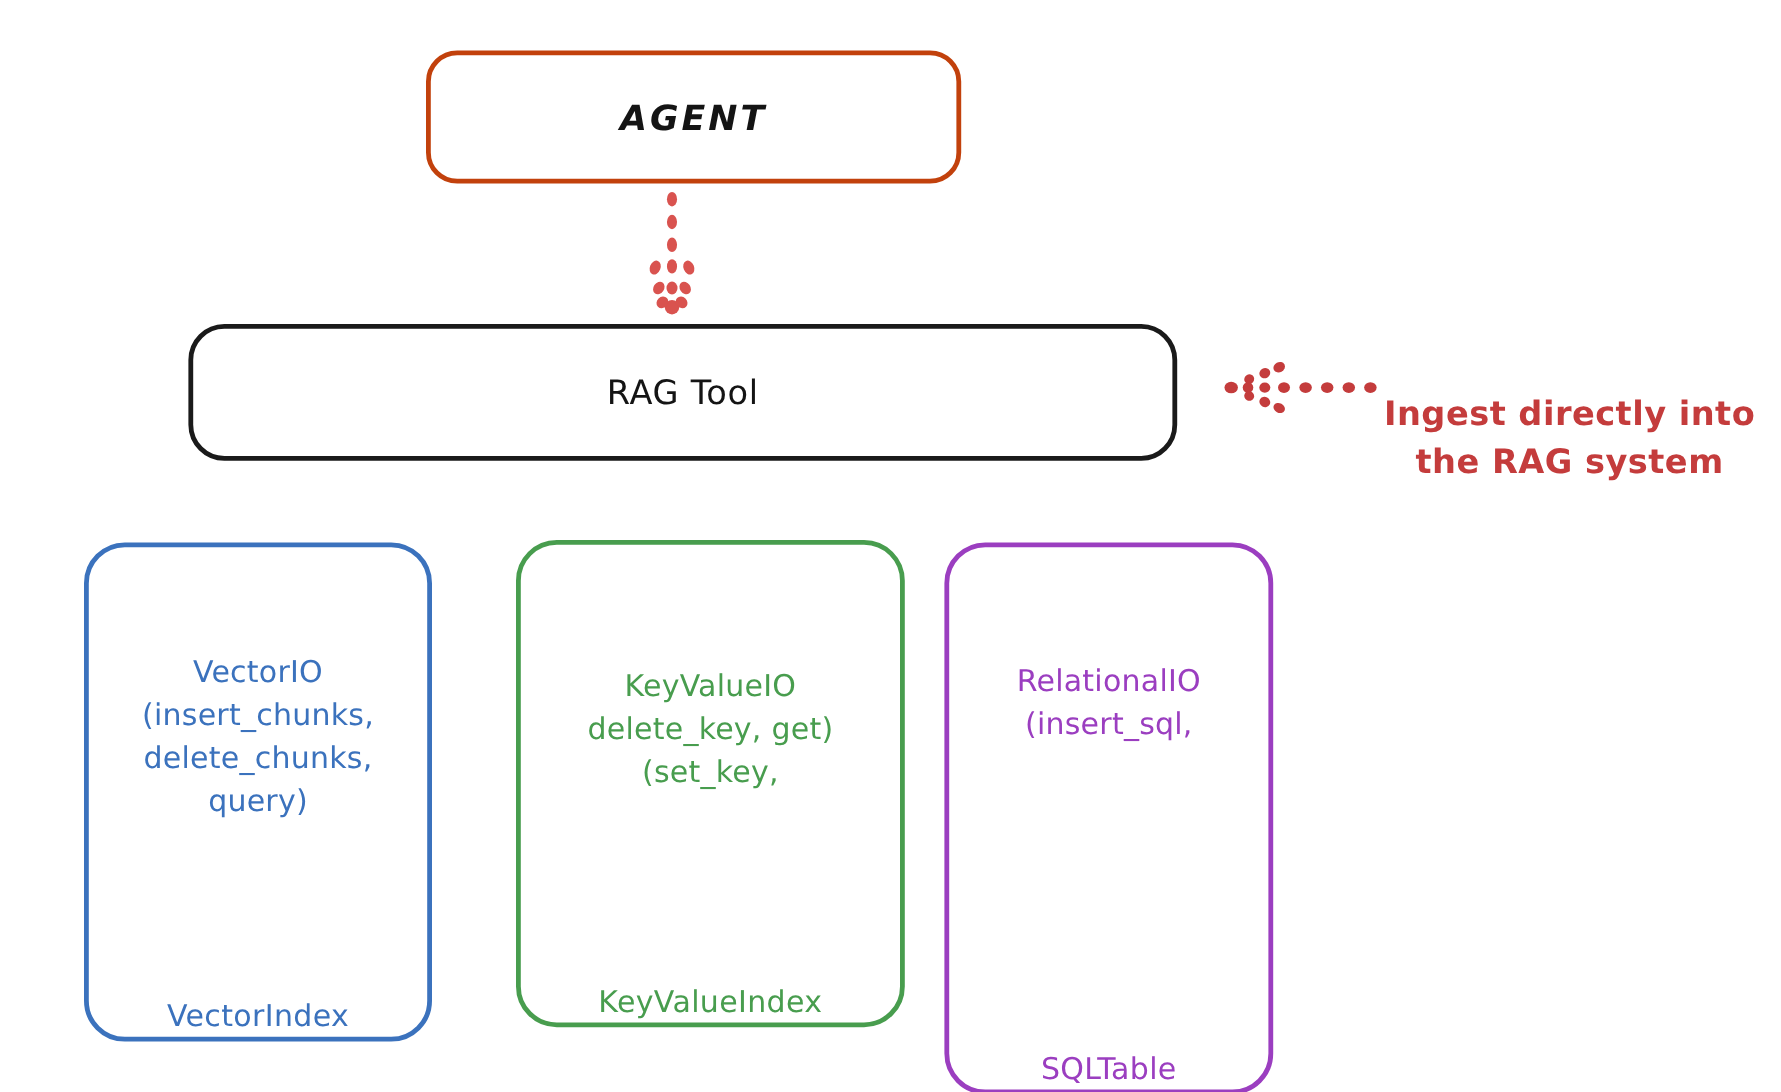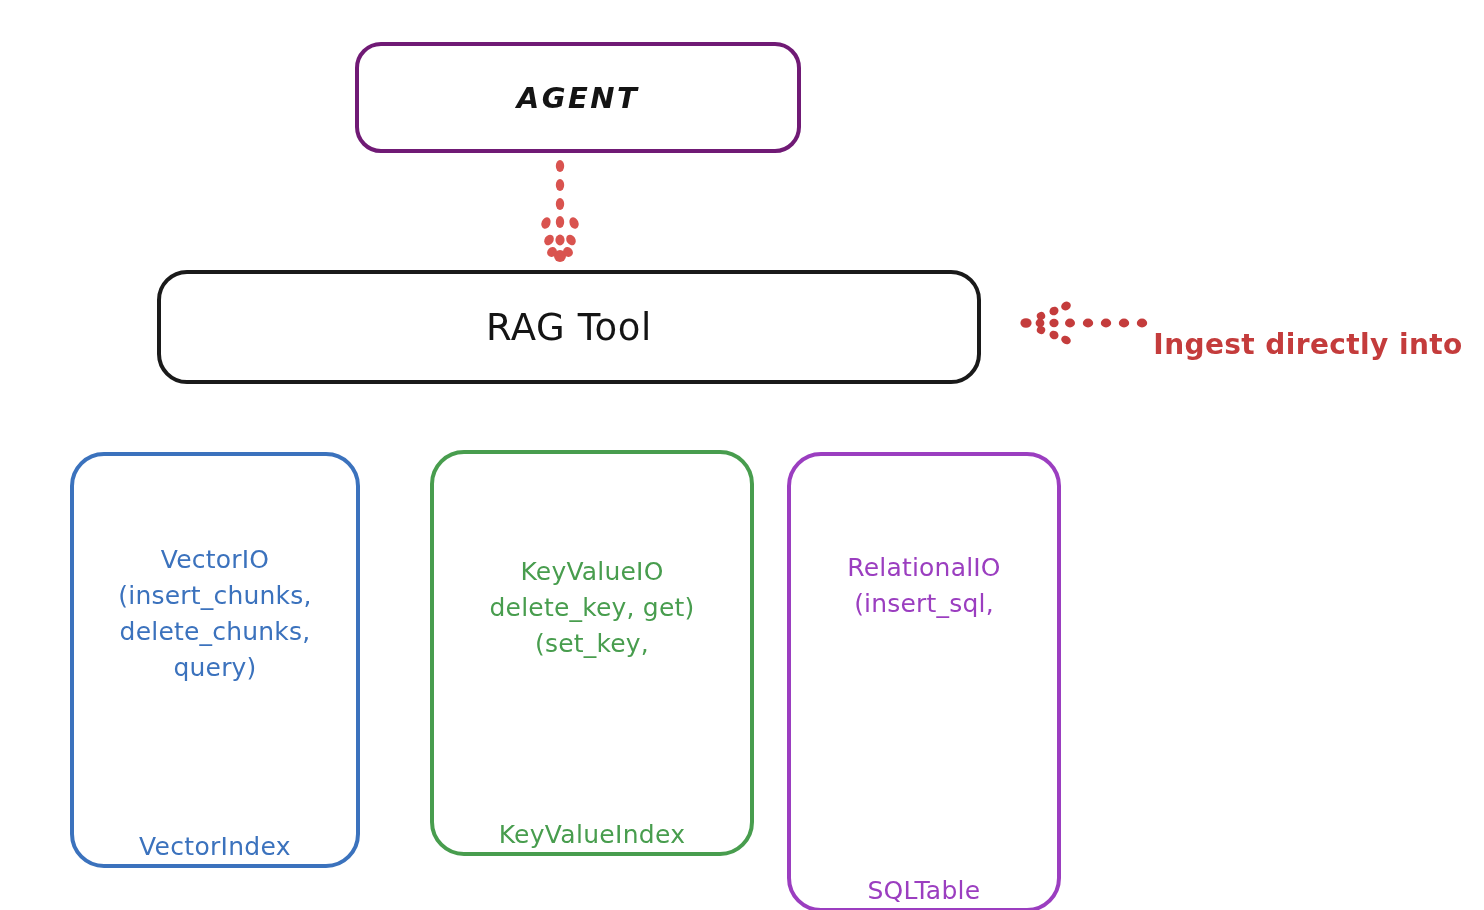--- a/index.html
+++ b/index.html
@@ -28,21 +28,21 @@
     justify-content: center;
     text-align: center;
   }
 
   
   #agent-node {
     left: 355px;
     top: 42px;
     width: 446px;
     height: 111px;
-    border: 4px solid #701a75;
+    border: 4px solid #c2410c;
     border-radius: 26px;
   }
   #agent-label {
     font-family: "DejaVu Sans", sans-serif;
     font-size: 29px;
     font-style: italic;
     font-weight: 600;
     letter-spacing: 2.5px;
     color: #141414;
   }
@@ -50,21 +50,21 @@
   
   #ragtool-node {
     left: 157px;
     top: 270px;
     width: 824px;
     height: 114px;
     border: 4px solid #1a1a1a;
     border-radius: 30px;
   }
   #ragtool-label {
-    font-size: 37px;
+    font-size: 28px;
     font-weight: 500;
     letter-spacing: 0.6px;
     color: #141414;
   }
 
   
   .leaf {
     flex-direction: column;
     justify-content: space-between;
     border-width: 4px;
@@ -200,20 +200,21 @@
       <ellipse cx="48" cy="6" rx="5.0" ry="4.2" transform="rotate(-28 48 6)"></ellipse>
       <ellipse cx="23" cy="16" rx="4.2" ry="4.0" transform="rotate(-28 23 16)"></ellipse>
       <ellipse cx="36" cy="35" rx="4.6" ry="4.2" transform="rotate(28 36 35)"></ellipse>
       <ellipse cx="48" cy="40" rx="5.0" ry="4.0" transform="rotate(28 48 40)"></ellipse>
       <ellipse cx="23" cy="30" rx="4.2" ry="4.0" transform="rotate(28 23 30)"></ellipse>
     </g>
   </svg>
 
   <div id="ingest-annotation">
     <span class="al1">Ingest directly into</span>
+    <span class="al2">the RAG system</span>
   </div>
 
   <div class="node leaf" id="vectorio-node">
     <div class="lines">
       <div class="ln">VectorIO</div>
       <div class="ln">(insert_chunks,</div>
       <div class="ln">delete_chunks,</div>
       <div class="ln">query)</div>
     </div>
     <div class="spacer"></div>

